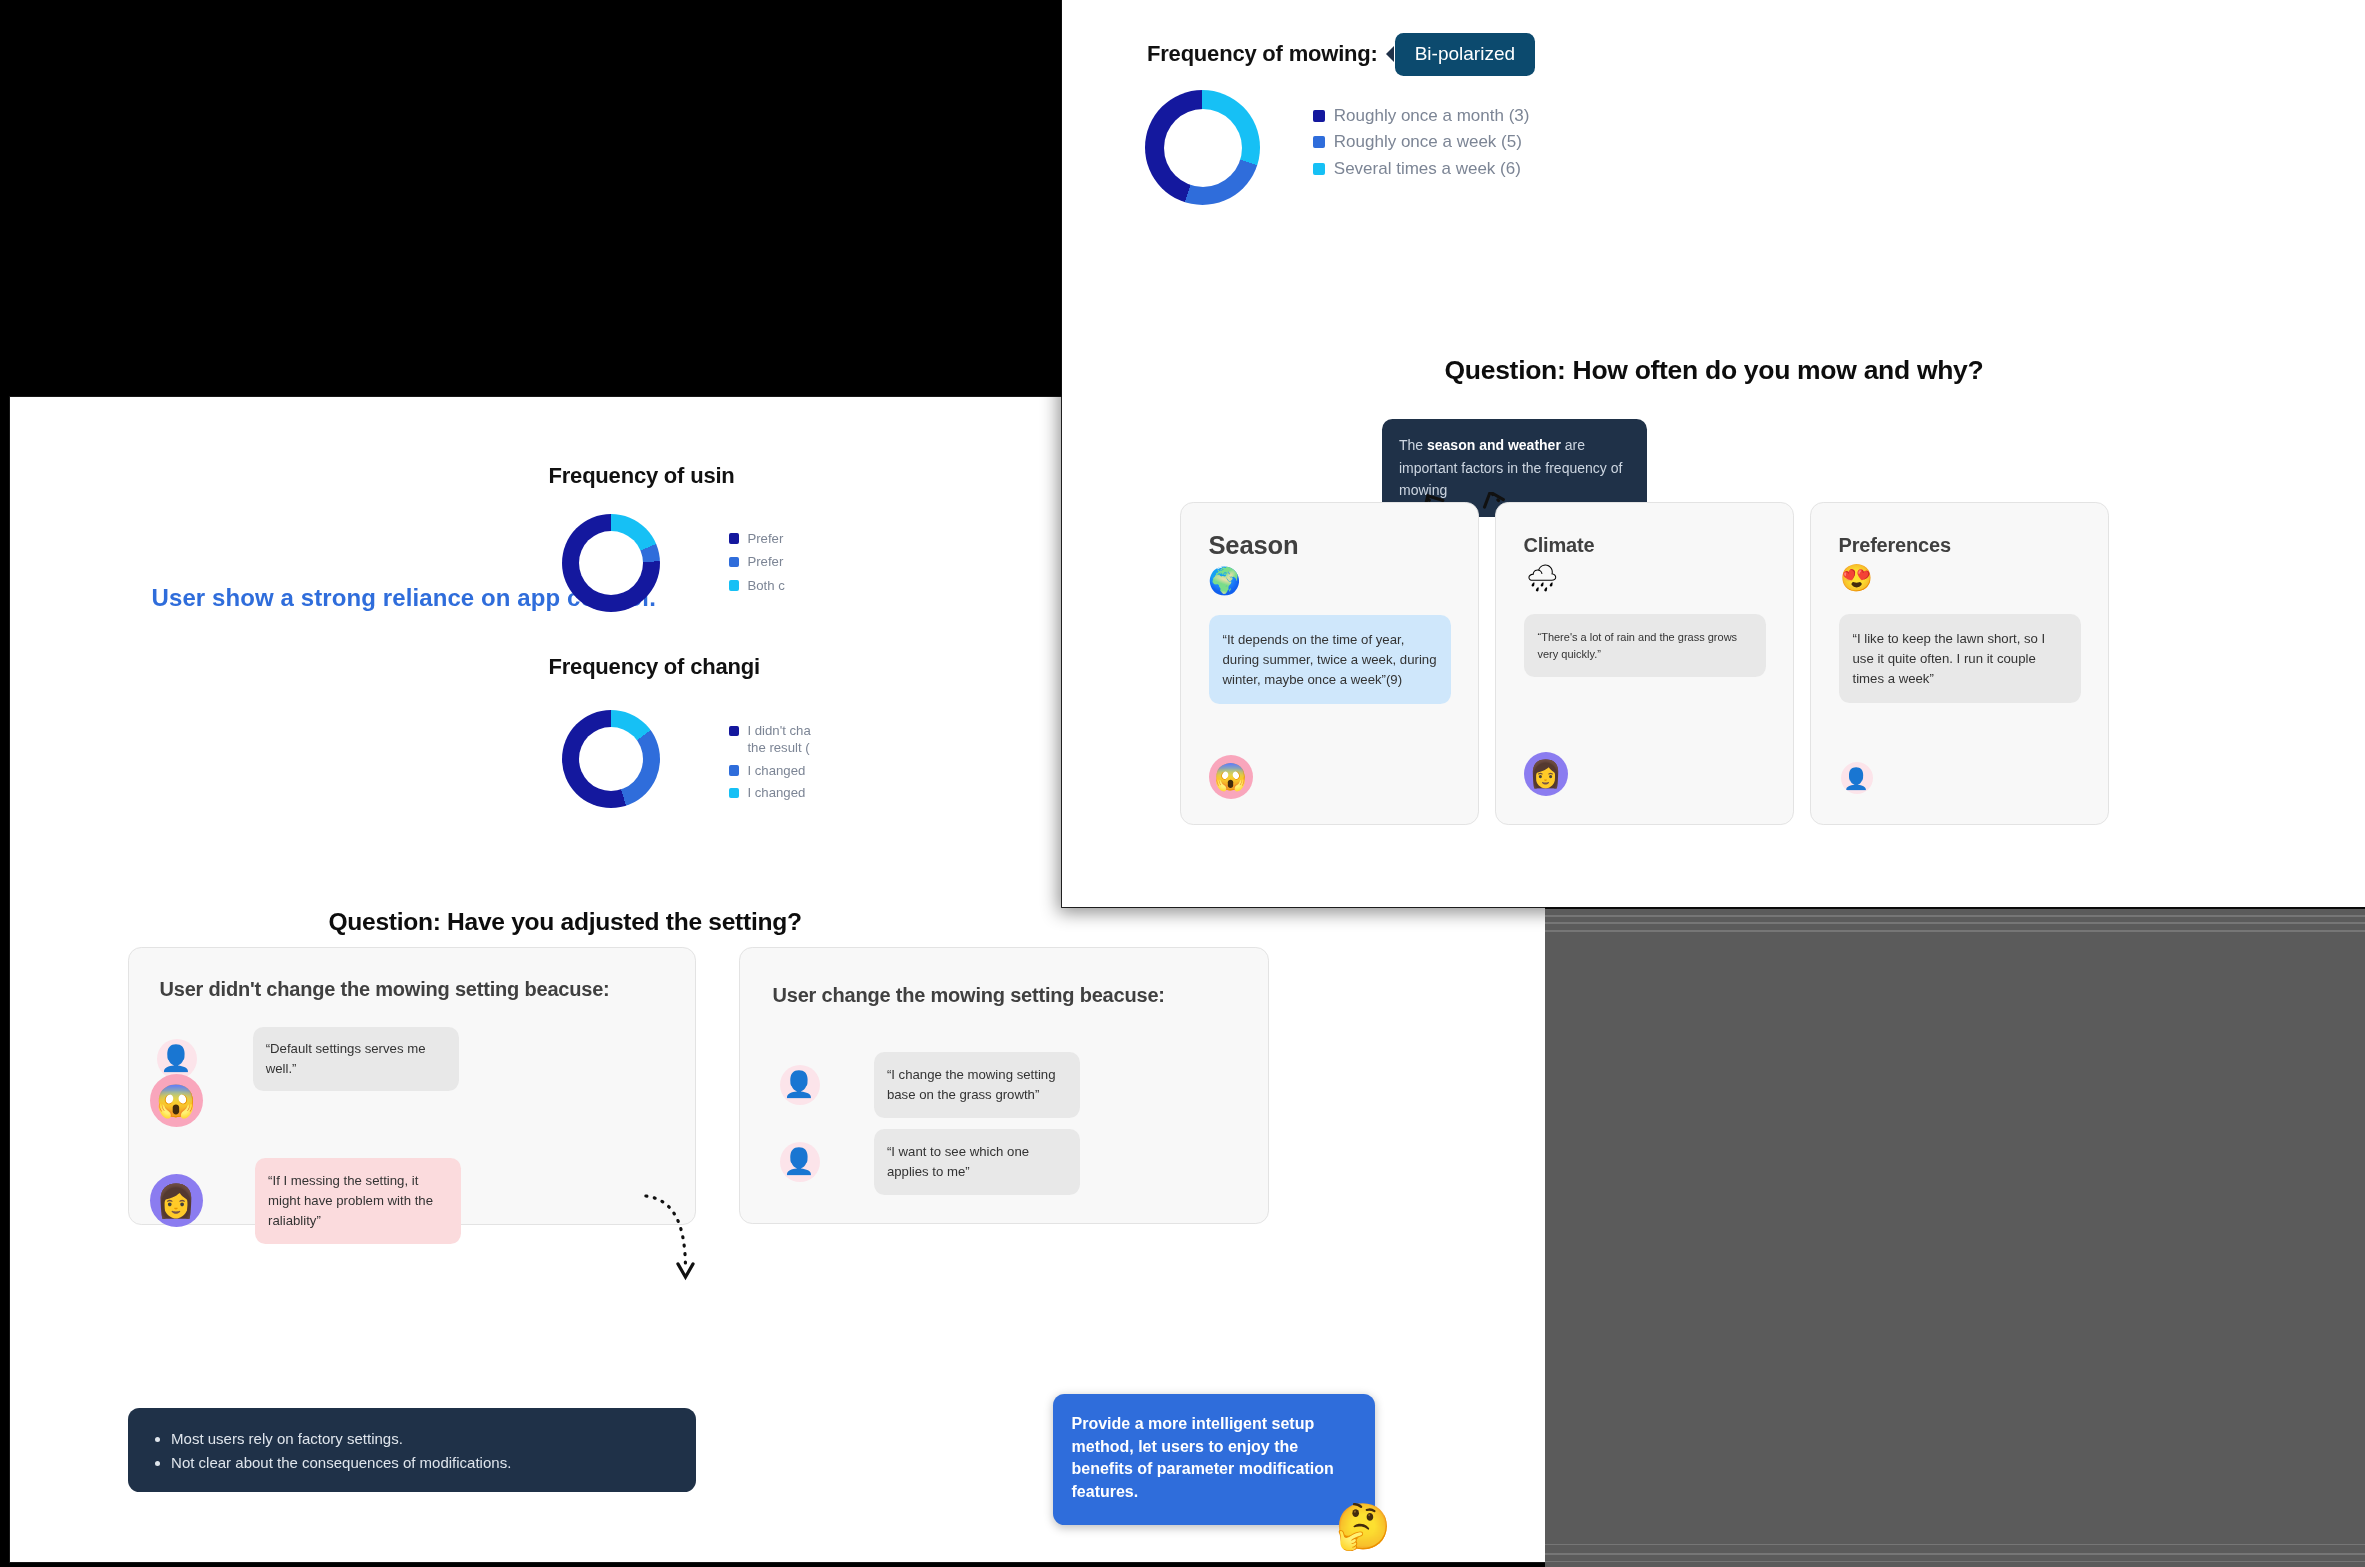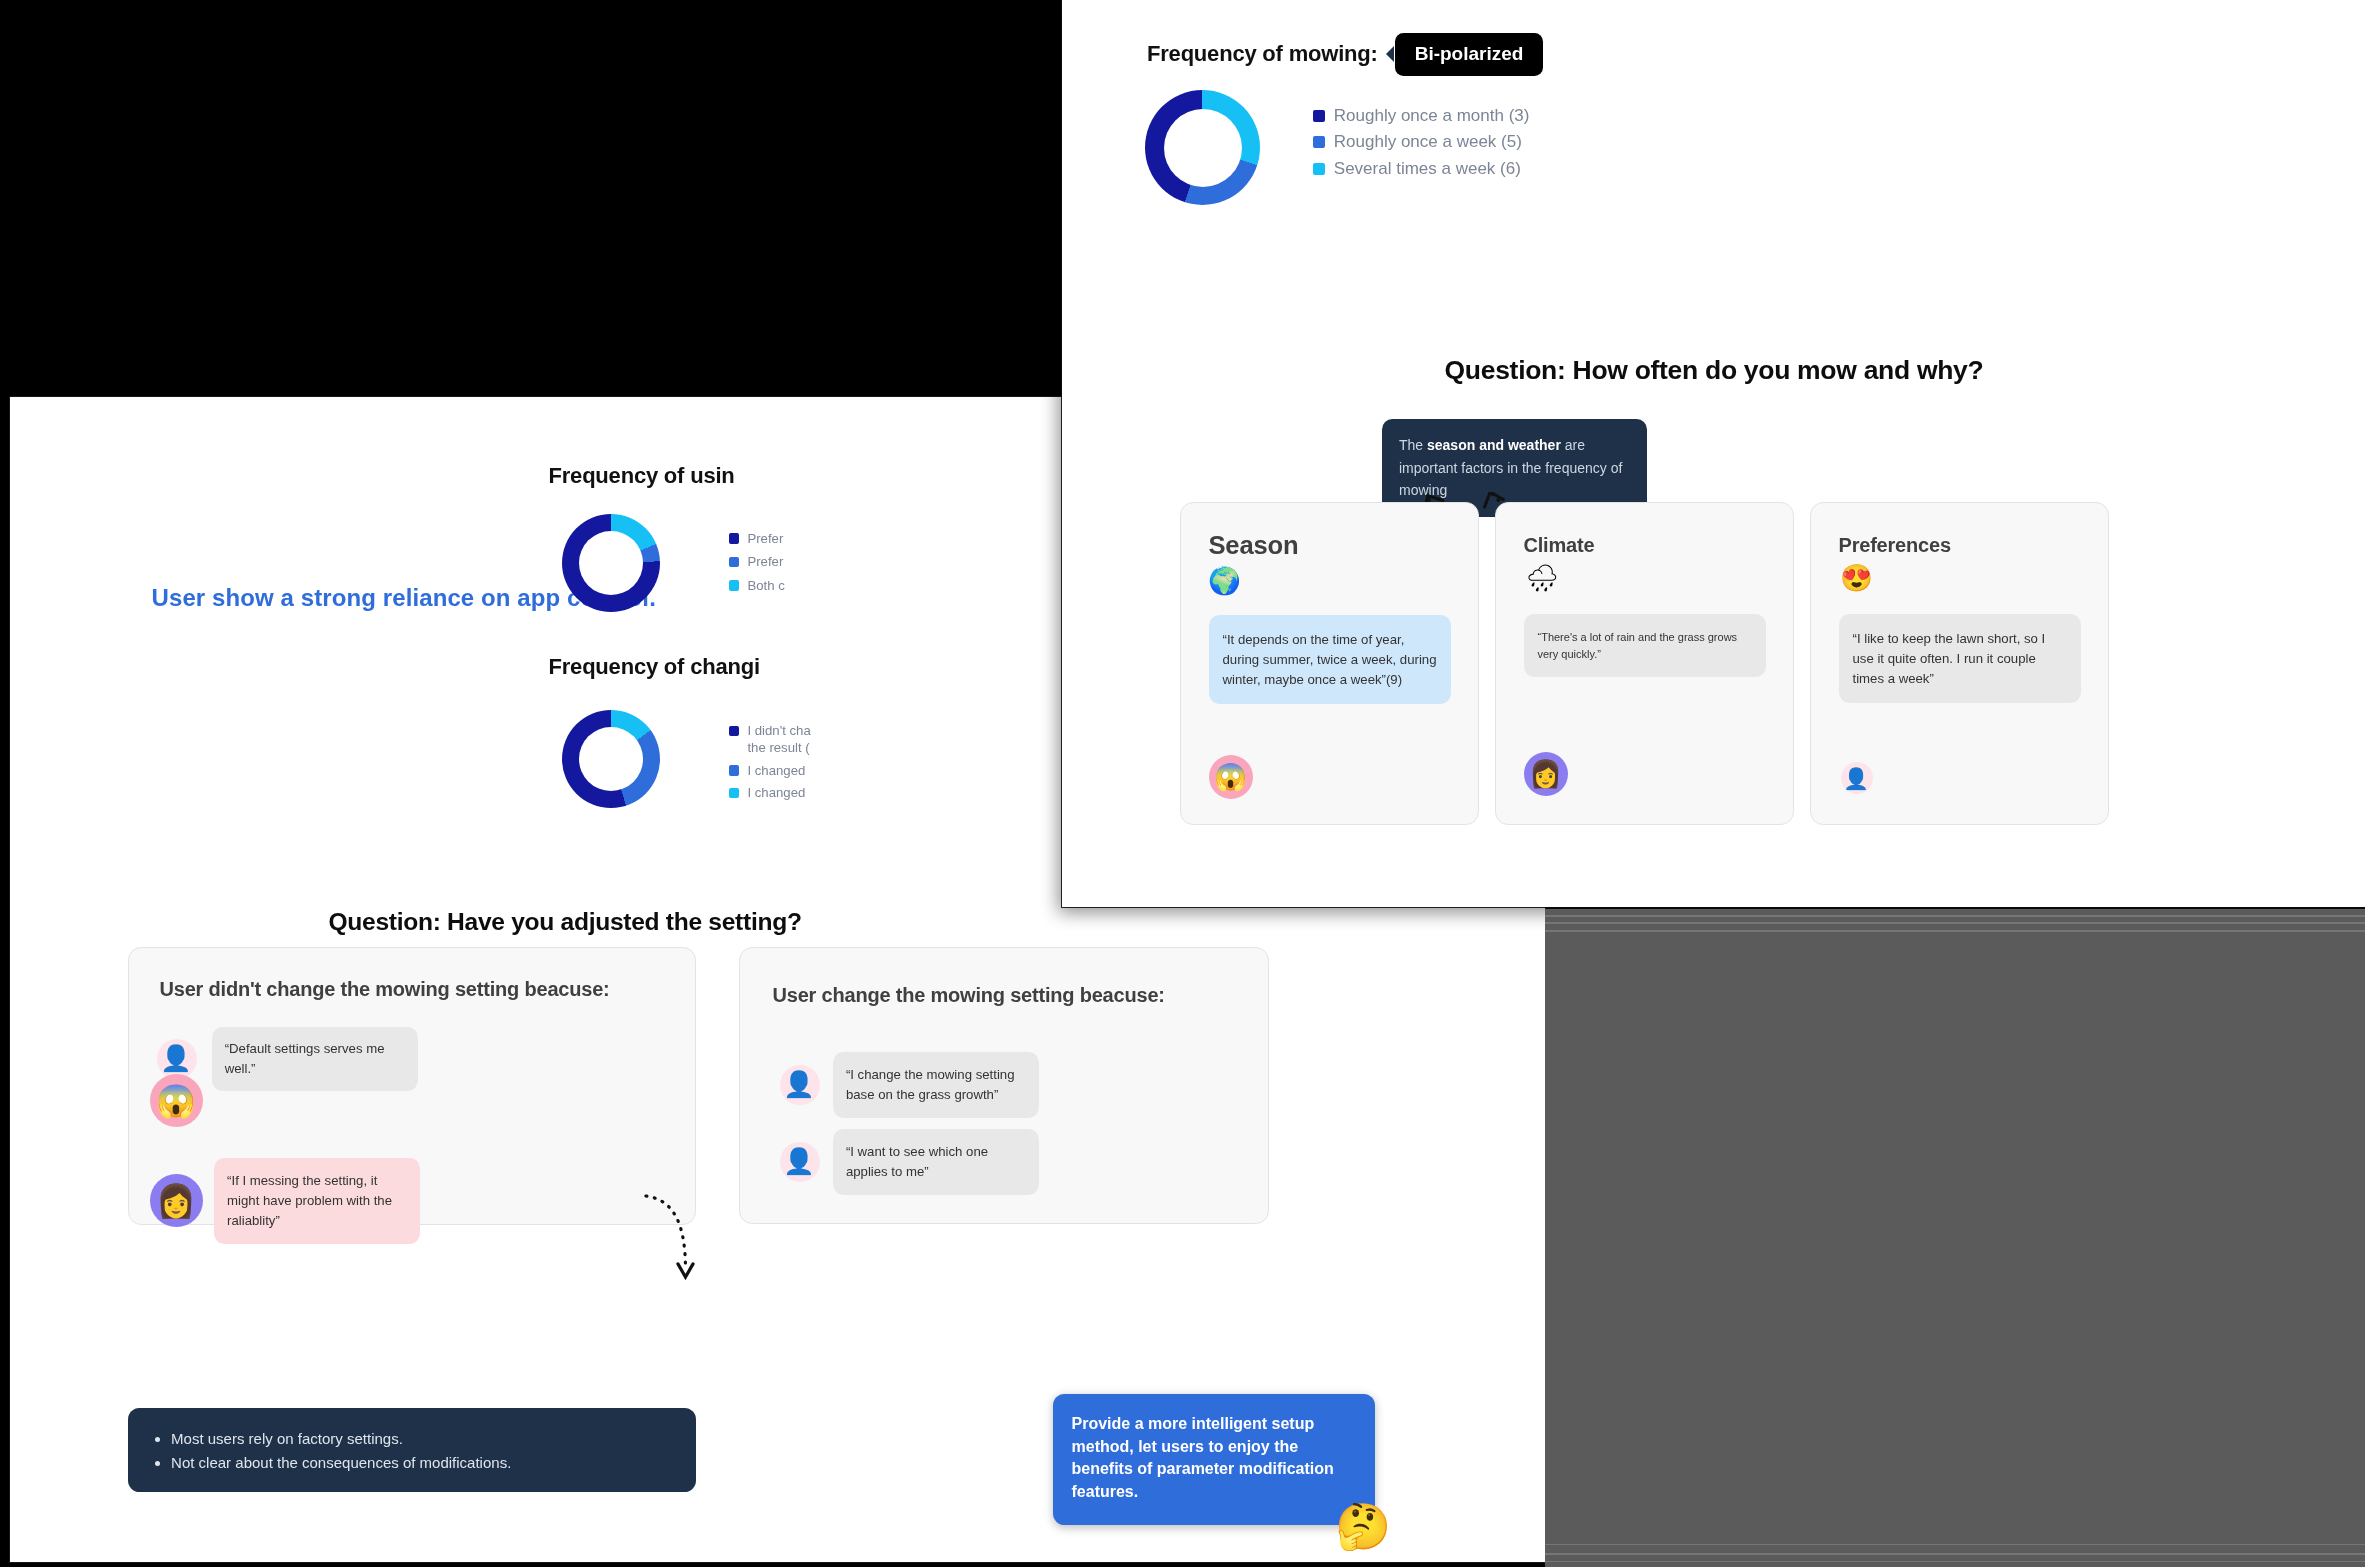--- a/index.html
+++ b/index.html
@@ -26,34 +26,34 @@
   .legend-row{display:flex;align-items:flex-start;gap:8.5px;line-height:1.28;}
   .swatch{flex:0 0 auto;border-radius:1.9px;margin-top:2.8px;}
 
   
   .donut{position:relative;border-radius:50%;}
   .donut .hole{position:absolute;border-radius:50%;background:#fff;}
 
   
   .card{background:#f8f8f8;border:0.9px solid #e3e3e3;border-radius:13.2px;box-sizing:border-box;}
   .card-title{font-weight:bold;color:#404040;letter-spacing:-0.2px;}
-  .bubble{border-radius:10.4px;color:#333;line-height:1.5;box-sizing:border-box;}
+  .bubble{border-radius:10.4px;color:#333;line-height:1.5;box-sizing:border-box;margin-left:41px;}
   .bubble.gray{background:#e8e8e8;}
   .bubble.blue{background:#cfe7fb;}
   .bubble.pink{background:#fbdbdd;}
   .avatar{border-radius:50%;display:flex;align-items:center;justify-content:center;overflow:hidden;}
 
   
   .dark-callout{background:#1f3148;border-radius:11.4px;color:#dfe5ec;box-sizing:border-box;}
   .dark-callout ul{margin:0;padding-left:19px;}
   .dark-callout li{line-height:1.62;}
   .blue-callout{background:#2f6ddb;border-radius:11.4px;color:#fff;font-weight:bold;
                 line-height:1.42;box-sizing:border-box;
                 box-shadow:0 2.8px 9.5px rgba(0,0,0,.25);}
-  .pill{background:#000000;color:#fff;font-weight:bold;border-radius:8.5px;
+  .pill{background:#0c4a6e;color:#fff;font-weight:normal;border-radius:8.5px;
         display:inline-flex;align-items:center;justify-content:center;position:relative;}
   .pill:before{content:"";position:absolute;left:-8.5px;top:50%;transform:translateY(-50%);
                border:8.5px solid transparent;border-right-color:#1f3148;border-left:0;}
   .tooltip-dark{background:#1f3148;border-radius:10.4px;color:#cdd6e1;line-height:1.62;box-sizing:border-box;}
   .tooltip-dark b{color:#fff;}
 
   .emoji{line-height:1;}
   .dotted-arrow{position:absolute;pointer-events:none;}
 </style>
 </head>

